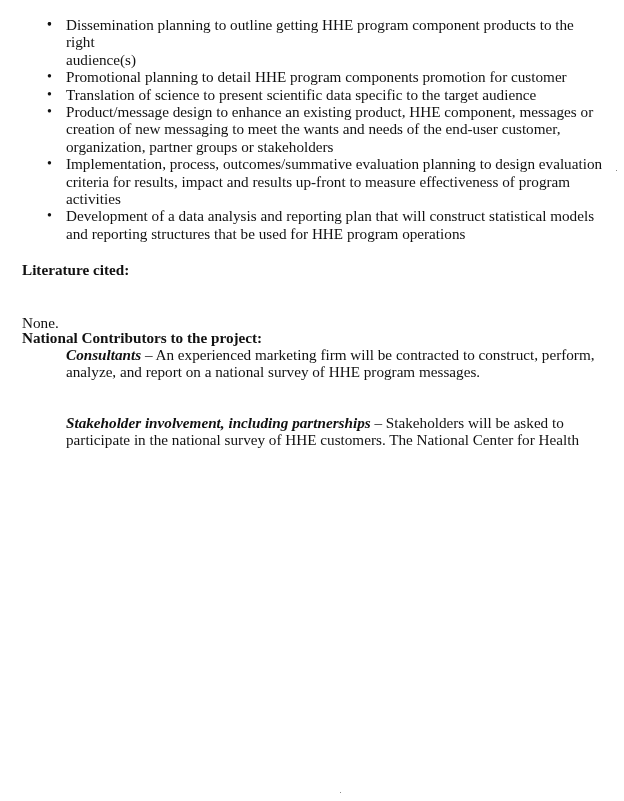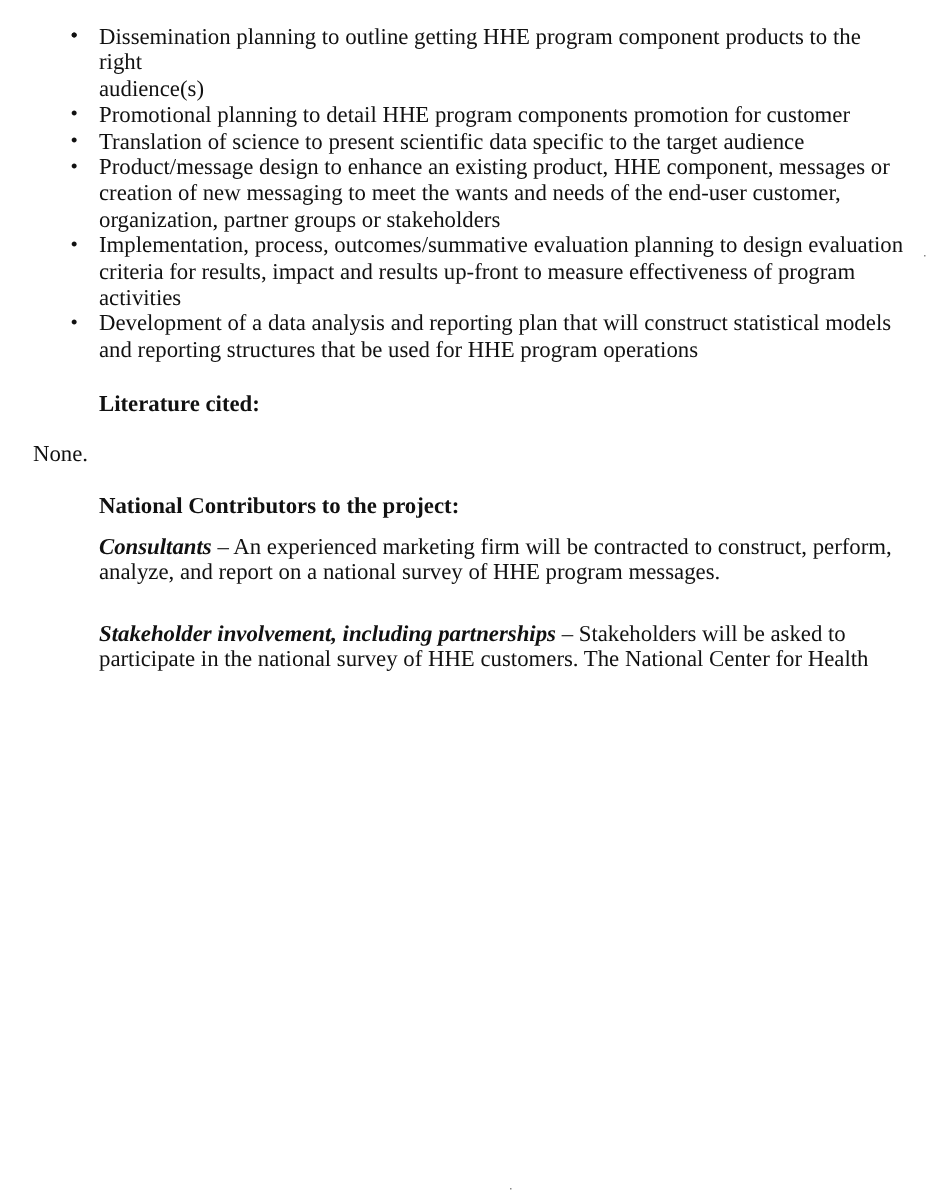--- a/index.html
+++ b/index.html
@@ -41,25 +41,25 @@
     ul.bullets li .bullet {
       position: absolute;
       left: -19px;
       top: 0;
       font-size: 14px;
     }
     .heading {
       position: absolute;
       left: 22px;
       font-weight: bold;
-      margin-left: 44px;
     }
     .para {
       position: absolute;
       left: 22px;
+      margin-top: 20px;
     }
     .indent-para {
       position: absolute;
       left: 66px;
       width: 530px;
     }
     .term {
       font-weight: bold;
       font-style: italic;
     }
@@ -109,21 +109,21 @@
       <span>Development of a data analysis and reporting plan that will construct statistical models</span><br>
       <span>and reporting structures that be used for HHE program operations</span>
     </li>
   </ul>
 
   <div class="heading" style="top:261px;">Literature cited:</div>
   <div class="para" style="top:294px;">None.</div>
 
   <div class="heading" style="top:329px;">National Contributors to the project:</div>
 
-  <div class="indent-para" style="top:356px;">
+  <div class="indent-para" style="top:346px;">
     <span class="term">Consultants</span><span> – </span><span>An experienced marketing firm will be contracted to construct, perform,</span><br>
     <span>analyze, and report on a national survey of HHE program messages.</span>
   </div>
 
   <div class="indent-para" style="top:414px;font-family:Liberation Serif, serif;">
     <span class="term">Stakeholder involvement, including partnerships</span><span> – </span><span>Stakeholders will be asked to</span><br>
     <span>participate in the national survey of HHE customers. The National Center for Health</span><br>
   </div>
 
   <div class="speck" style="left:616px;top:170px;"></div>

